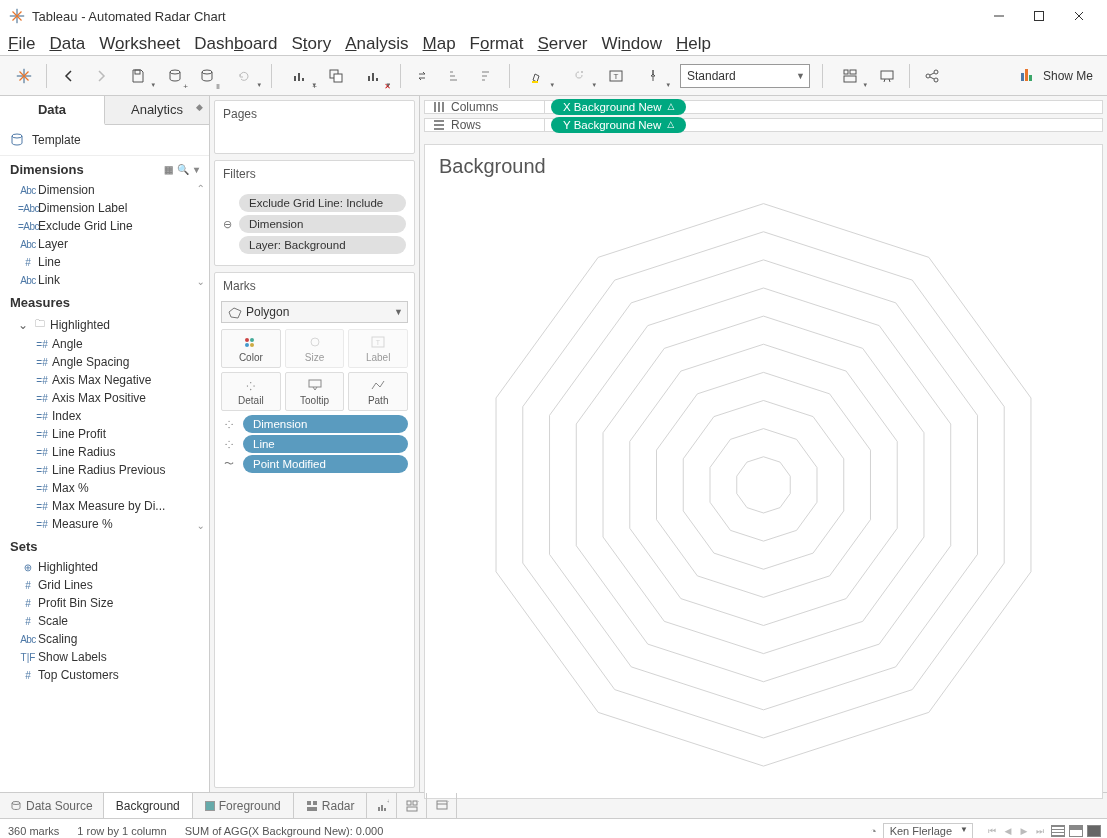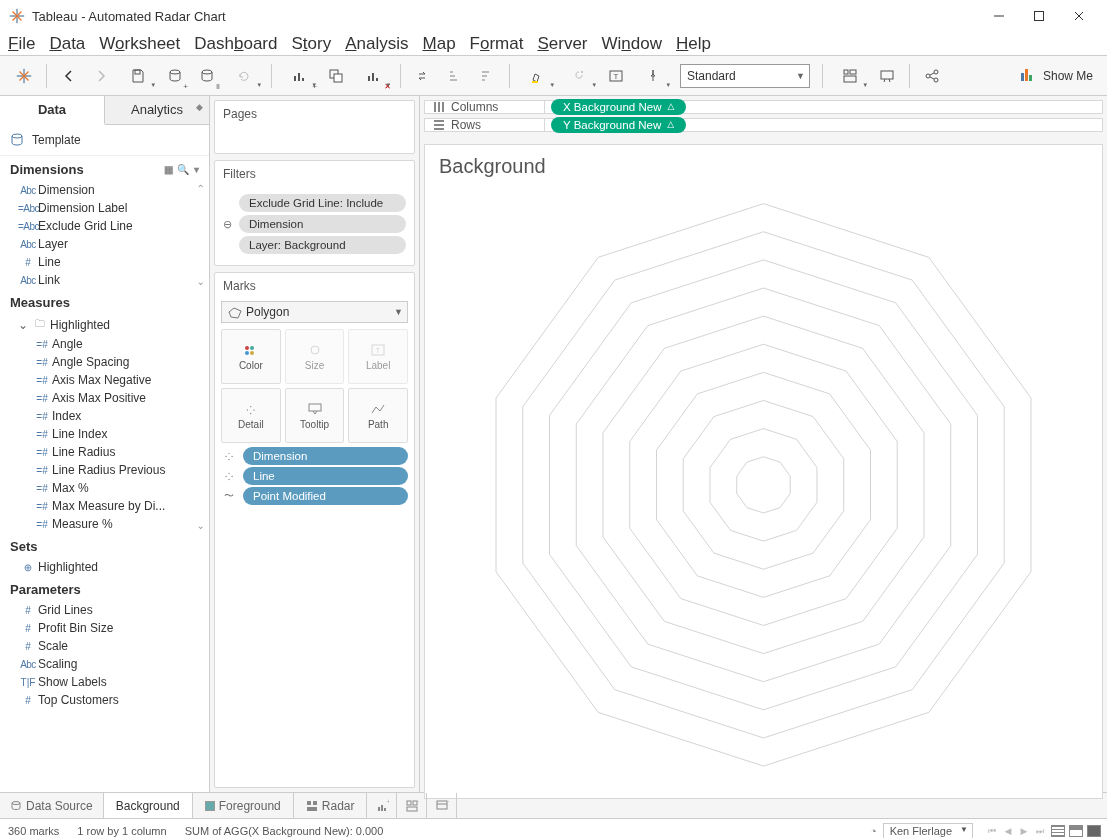--- a/index.html
+++ b/index.html
@@ -75,21 +75,21 @@
 .mark-pill.blue { background: #5a9bbf; color: #fff; }
 .mark-row { display: flex; align-items: center; margin: 2px 6px; gap: 6px; }
 .mark-row .mico { width: 16px; font-size: 10px; color: #777; text-align: center; }
 .mark-row .mark-pill { margin: 0; flex: 1; }
 
 .mark-type { margin: 2px 6px 6px; border: 1px solid #ccc; background: #f5f5f5; padding: 3px 6px; font-size: 12px; display: flex; align-items: center; gap: 4px; position: relative; }
 .mark-type .caret { position: absolute; right: 4px; font-size: 9px; color: #666; }
 .mark-type-ico { width: 14px; height: 10px; }
 
 .mark-grid { display: flex; gap: 4px; margin: 4px 6px; }
-.mark-cell { flex: 1; border: 1px solid #ddd; border-radius: 2px; text-align: center; padding: 12px 0; cursor: pointer; background: #fafafa; }
+.mark-cell { flex: 1; border: 1px solid #ddd; border-radius: 2px; text-align: center; padding: 4px 0; cursor: pointer; background: #fafafa; }
 .mark-cell .mcico { height: 16px; display: flex; align-items: center; justify-content: center; font-size: 12px; color: #666; }
 .mark-cell .mclabel { font-size: 10px; color: #555; margin-top: 2px; }
 
 
 .shelves { padding: 4px; background: #f5f5f5; }
 .shelf { display: flex; align-items: center; margin-bottom: 4px; border: 1px solid #d8d8d8; background: #fff; height: 14px; }
 .shelf-label { width: 120px; padding: 0 8px; display: flex; align-items: center; gap: 6px; font-size: 12px; color: #555; border-right: 1px solid #d8d8d8; height: 100%; }
 .shelf-body { flex: 1; padding: 0 6px; display: flex; align-items: center; }
 .pill { background: #00a880; color: #fff; border-radius: 11px; padding: 2px 12px; font-size: 11.5px; display: inline-flex; align-items: flex-start; gap: 6px; }
 .pill .tri { font-size: 9px; }
@@ -410,21 +410,21 @@
             <div class="field-row indent">
               <span class="type-ico type-calc">=#</span>
               <span>Axis Max Positive</span>
             </div>
             <div class="field-row indent">
               <span class="type-ico type-calc">=#</span>
               <span>Index</span>
             </div>
             <div class="field-row indent">
               <span class="type-ico type-calc">=#</span>
-              <span>Line Index</span>
+              <span>Line Profit</span>
             </div>
             <div class="field-row indent">
               <span class="type-ico type-calc">=#</span>
               <span>Line Radius</span>
             </div>
             <div class="field-row indent">
               <span class="type-ico type-calc">=#</span>
               <span>Line Radius Previous</span>
             </div>
             <div class="field-row indent">
@@ -442,23 +442,20 @@
           </div>
         <span class="scroll-caret down">⌄</span>
       </div>
       <div class="section-hdr">
           <span>Sets</span>
         </div>
       <div class="field-row">
         <span class="type-ico type-set">⊕</span>
         <span>Highlighted</span>
       </div>
-      <div class="section-hdr">
-          <span>Parameters</span>
-        </div>
       <div class="field-list" id="param-list" style="max-height:130px">
           <div class="field-row">
             <span class="type-ico type-hash">#</span>
             <span>Grid Lines</span>
           </div>
           <div class="field-row">
             <span class="type-ico type-hash">#</span>
             <span>Profit Bin Size</span>
           </div>
           <div class="field-row">

